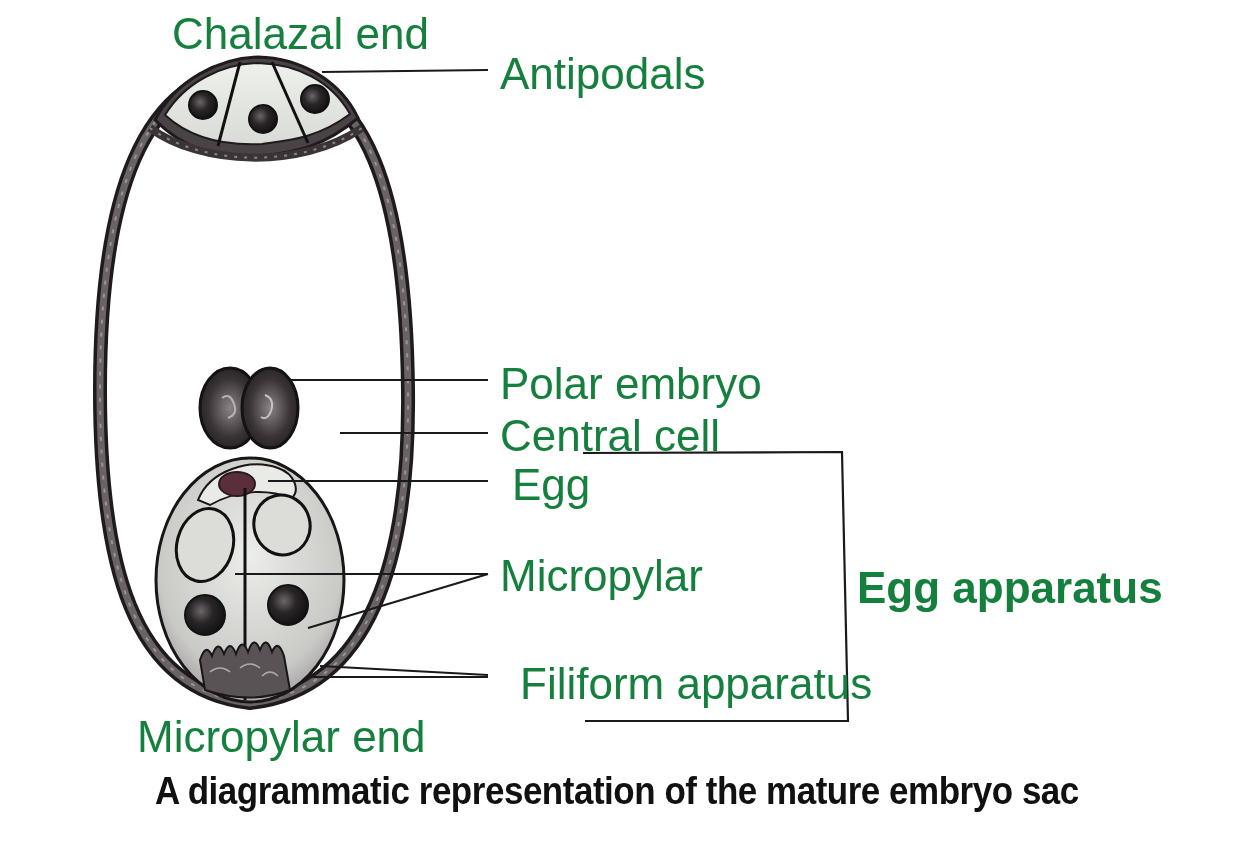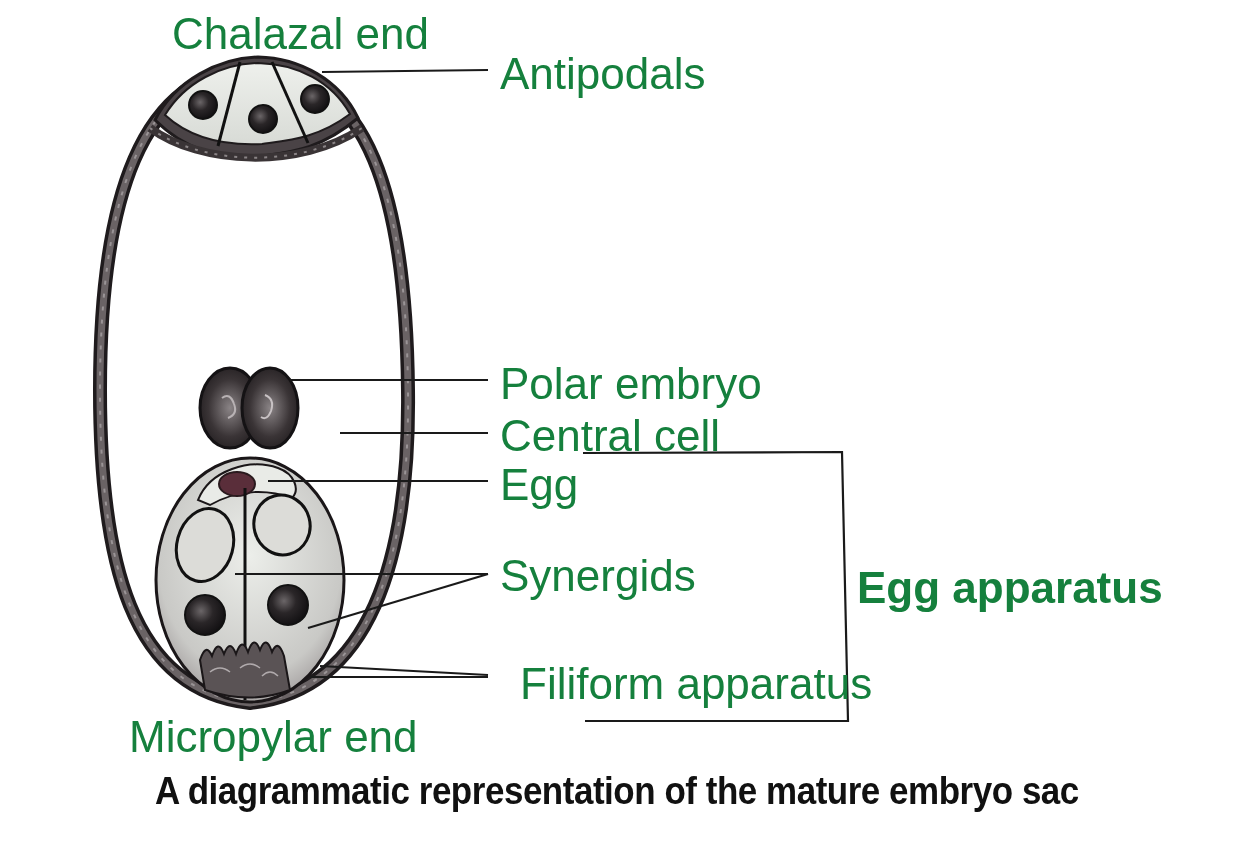--- a/index.html
+++ b/index.html
@@ -92,19 +92,19 @@
 
   <g stroke="#1a1a1a" stroke-width="2.2" fill="none">
     <polyline points="583,453 842,452 848,721 585,721"></polyline>
   </g>
 </svg>
 
 <div class="lbl" style="left:172px; top:12px;">Chalazal end</div>
 <div class="lbl" style="left:500px; top:52px;text-align:center;">Antipodals</div>
 <div class="lbl" style="left:500px; top:362px;">Polar embryo</div>
 <div class="lbl" style="left:500px; top:414px;">Central cell</div>
-<div class="lbl" style="left:500px; top:463px;">Egg</div>
-<div class="lbl" style="left:500px; top:554px;">Synergids</div>
+<div class="lbl" style="left:512px; top:463px;">Egg</div>
+<div class="lbl" style="left:500px; top:554px;">Micropylar</div>
 <div class="lbl" style="left:520px; top:662px;">Filiform apparatus</div>
 <div class="lbl" style="left:857px; top:566px;font-weight:bold;">Egg apparatus</div>
-<div class="lbl" style="left:129px; top:715px;">Micropylar end</div>
+<div class="lbl" style="left:137px; top:715px;">Micropylar end</div>
 
 <div class="caption">A diagrammatic representation of the mature embryo sac</div>
 
 </body></html>

